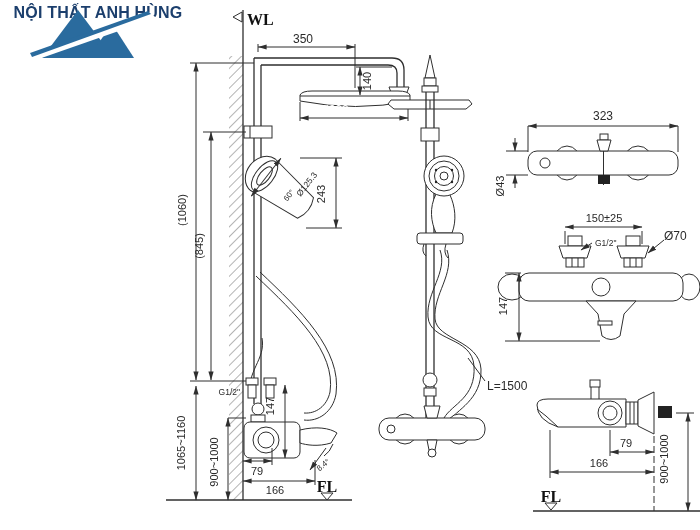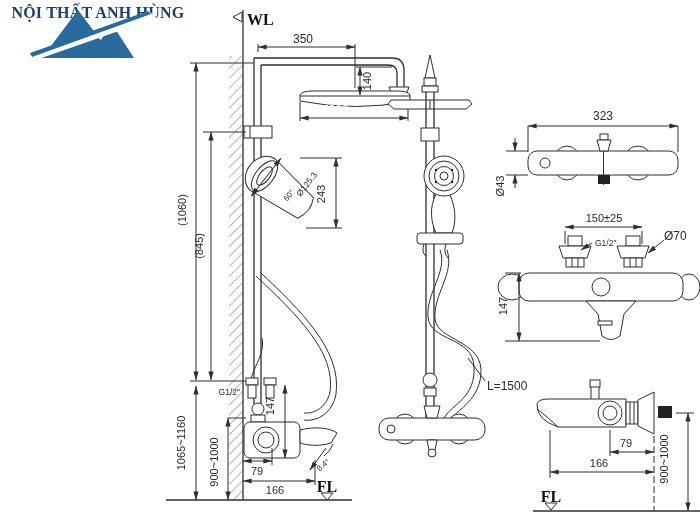--- a/index.html
+++ b/index.html
@@ -1,20 +1,20 @@
 <!DOCTYPE html>
 <html><head>
 <meta charset="utf-8">
 <style>
   html,body{margin:0;padding:0;background:#fff;}
   #canvas{position:relative;width:700px;height:530px;background:#ffffff;overflow:hidden;
           font-family:"Liberation Sans",sans-serif;}
   #logo{position:absolute;left:0;top:4px;width:196px;}
   #logo-text{width:196px;text-align:center;font-weight:bold;font-size:16px;letter-spacing:.2px;
-             color:#1c3f6d;font-family:Liberation Serif, serif;white-space:nowrap;}
+             color:#1c3f6d;font-family:Liberation Sans, sans-serif;white-space:nowrap;}
   svg{position:absolute;left:0;top:0;}
   svg text{fill:#2a2a2a;font-family:"Liberation Sans",sans-serif;font-size:11px;}
   text.big{font-size:12px;}
   text.small{font-size:8.5px;}
   text.tiny{font-size:8px;}
   text.serif{font-family:"Liberation Serif",serif;font-weight:bold;font-size:16px;fill:#111;}
   .ln{stroke:#2f2f2f;stroke-width:1.3;fill:none;}
   .th{stroke:#2f2f2f;stroke-width:1;fill:none;}
   .dim{stroke:#2f2f2f;stroke-width:1;fill:none;}
   .fw{fill:#ffffff;}

